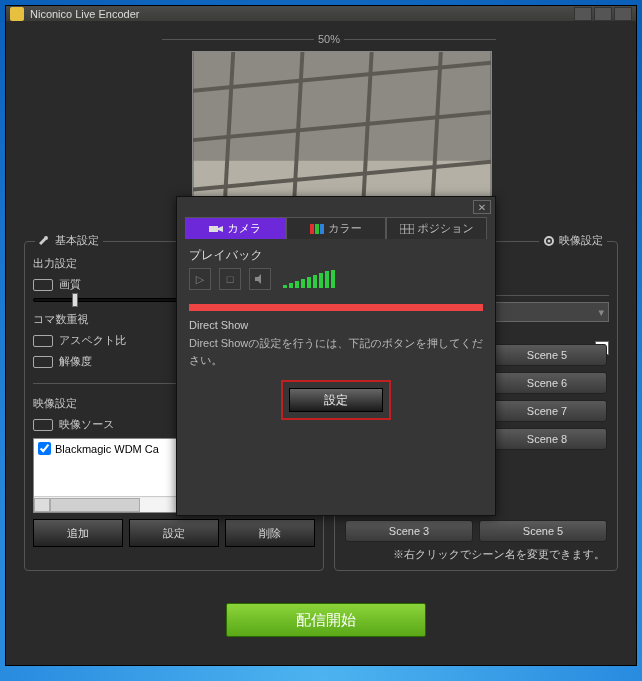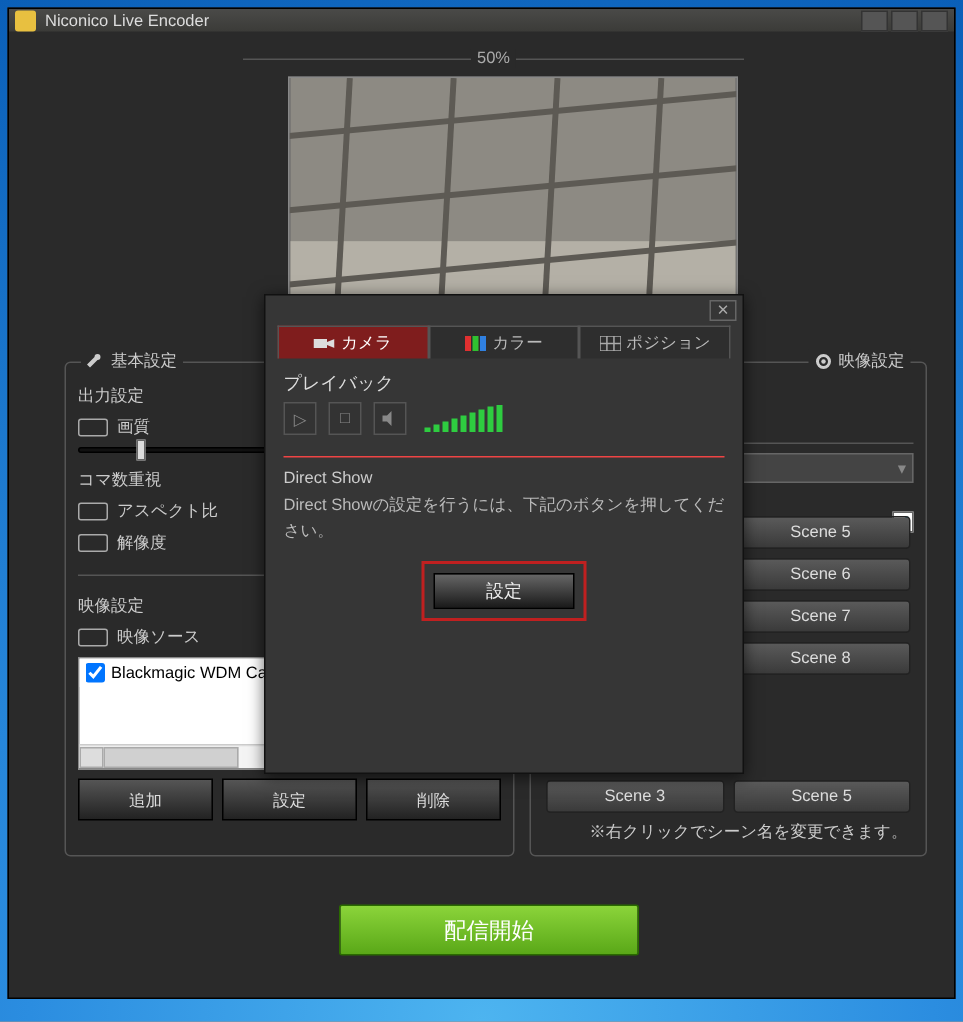--- a/index.html
+++ b/index.html
@@ -24,21 +24,21 @@
   .zoom-label {
     position: absolute; left: 50%; top: 12px; transform: translateX(-50%);
     color: #aaa; font-size: 11px; background: #2a2a2a; padding: 0 4px;
   }
   .zoom-line { position: absolute; top: 18px; left: 140px; right: 140px; height: 1px; background: #555; }
   .preview {
     position: absolute; left: 170px; top: 30px; width: 300px; height: 180px;
     border: 1px solid #888; background: #666; overflow: hidden;
   }
   .preview svg { width: 100%; height: 100%; display: block; }
-  .panels { display: flex; padding: 10px 18px 0 18px; gap: 10px; margin-left: 19px; }
+  .panels { display: flex; padding: 10px 18px 0 18px; gap: 10px; }
   .panel {
     border: 1px solid #555; border-radius: 4px; padding: 8px; position: relative;
     background: #2a2a2a;
   }
   .panel-left { width: 300px; height: 330px; }
   .panel-right { flex: 1; height: 330px; }
   .panel-legend {
     position: absolute; top: -9px; left: 10px; background: #2a2a2a; padding: 0 4px;
     color: #ccc; font-size: 11px; display: flex; align-items: center; gap: 4px;
   }
@@ -82,29 +82,29 @@
 
   
   .modal {
     position:absolute; left:170px; top:190px; width:320px; height:320px;
     background:#363636; border:1px solid #111; box-shadow:0 2px 10px rgba(0,0,0,.6);
   }
   .modal-title { height:20px; display:flex; align-items:center; justify-content:flex-end; padding:0 4px; }
   .modal-close { width:18px; height:14px; border:1px solid #666; color:#aaa; font-size:10px; display:flex; align-items:center; justify-content:center; cursor:pointer; }
   .modal-tabs { display:flex; height:22px; margin:0 8px; }
   .tab { flex:1; display:flex; align-items:center; justify-content:center; gap:4px; font-size:11px; color:#bbb; border:1px solid #555; border-bottom:none; background:#2e2e2e; cursor:pointer; }
-  .tab.active { background:#7f1d1d; color:#fff;text-align:center; }
+  .tab.active { background:#6d28d9; color:#fff;text-align:center; }
   .tab .ticon { width:14px; height:10px; }
   .modal-body { padding:8px 12px; color:#ccc; font-size:11px; }
   .modal-sub { color:#ddd; font-size:12px; margin-bottom:4px; }
   .play-row { display:flex; align-items:center; gap:8px; margin:4px 0 14px 0; }
   .pbtn { width:22px; height:22px; border:1px solid #555; display:flex; align-items:center; justify-content:center; color:#888; background:#333; cursor:pointer; }
   .vu { display:flex; align-items:flex-end; gap:2px; height:18px; margin-left:4px; }
   .vu div { width:4px; background:#2ecc40; }
-  .ds-frame { border-top:1px solid #ef4444; padding-top:8px; }
+  .ds-frame { border-top:7px solid #ef4444; padding-top:8px; }
   .ds-title { font-size:11px; color:#ccc; margin-bottom:4px; }
   .ds-text { font-size:11px; color:#bbb; line-height:1.5; }
   .ds-btn-wrap { border:2px solid #c02020; padding:6px; width:110px; margin:12px auto 0 auto; }
   .ds-btn { height:24px; background:linear-gradient(#666,#1a1a1a); border:1px solid #000; color:#eee; font-size:12px; display:flex; align-items:center; justify-content:center; cursor:pointer; }
 </style>
 </head>
 <body>
 
 <div class="window">
   <div class="titlebar">

